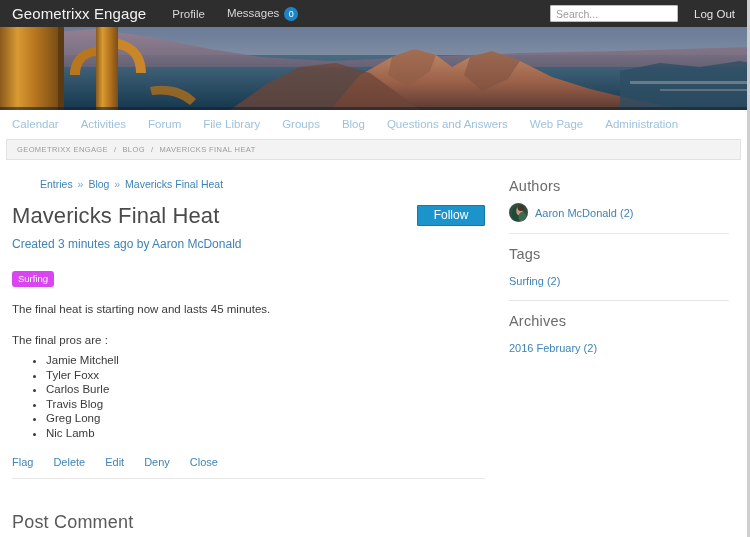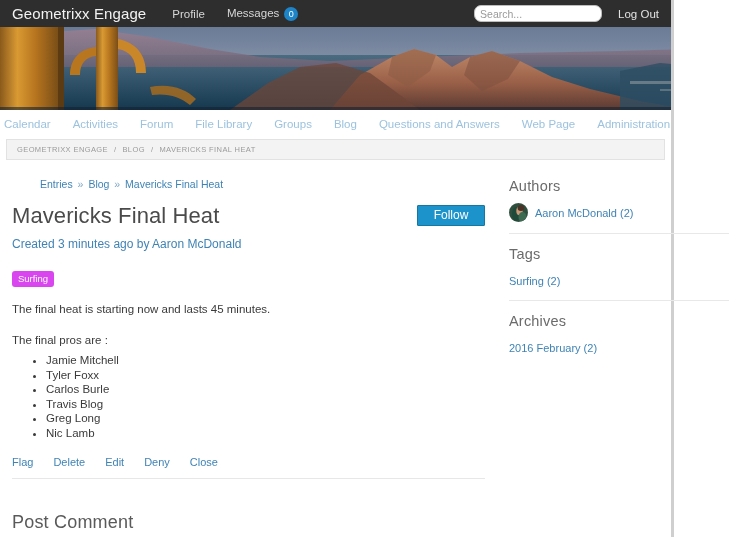--- a/index.html
+++ b/index.html
@@ -9,21 +9,21 @@
   }
   body {
     width: 750px;
     height: 537px;
     overflow: hidden;
     font-family: "Liberation Sans", sans-serif;
     color: #333333;
   }
   .page {
     position: relative;
-    width: 674px;
+    width: 750px;
     height: 537px;
     background: #ffffff;
     box-sizing: border-box;
     border-right: 3px solid #cfcfcf;
   }
 
   
   .topbar {
     height: 27px;
     background: #2e2e2e;
@@ -74,21 +74,21 @@
   .search-input {
     width: 128px;
     height: 17px;
     border: 1px solid #bdbdbd;
     background: #ffffff;
     font-size: 10.5px;
     font-family: "Liberation Sans", sans-serif;
     color: #444;
     padding: 1px 5px;
     box-sizing: border-box;
-    border-radius: 7px;
+    border-radius: 1px;
     outline: none;
   }
   .search-input::placeholder { color: #9a9a9a; }
   .logout {
     color: #e2e2e2;
     font-size: 11.5px;
     text-decoration: none;
     white-space: nowrap;
   }
 
@@ -100,21 +100,21 @@
     background: #1b2a3c;
   }
   .hero svg { display: block; width: 750px; height: 83px; }
 
   
   .mainnav {
     height: 27px;
     background: #ffffff;
     display: flex;
     align-items: center;
-    padding: 0 4px;
+    padding: 0 12px;
     box-sizing: border-box;
     gap: 22px;
   }
   .mainnav a {
     color: #9dc2de;
     font-size: 11.5px;
     text-decoration: none;
     white-space: nowrap;
   }
 

